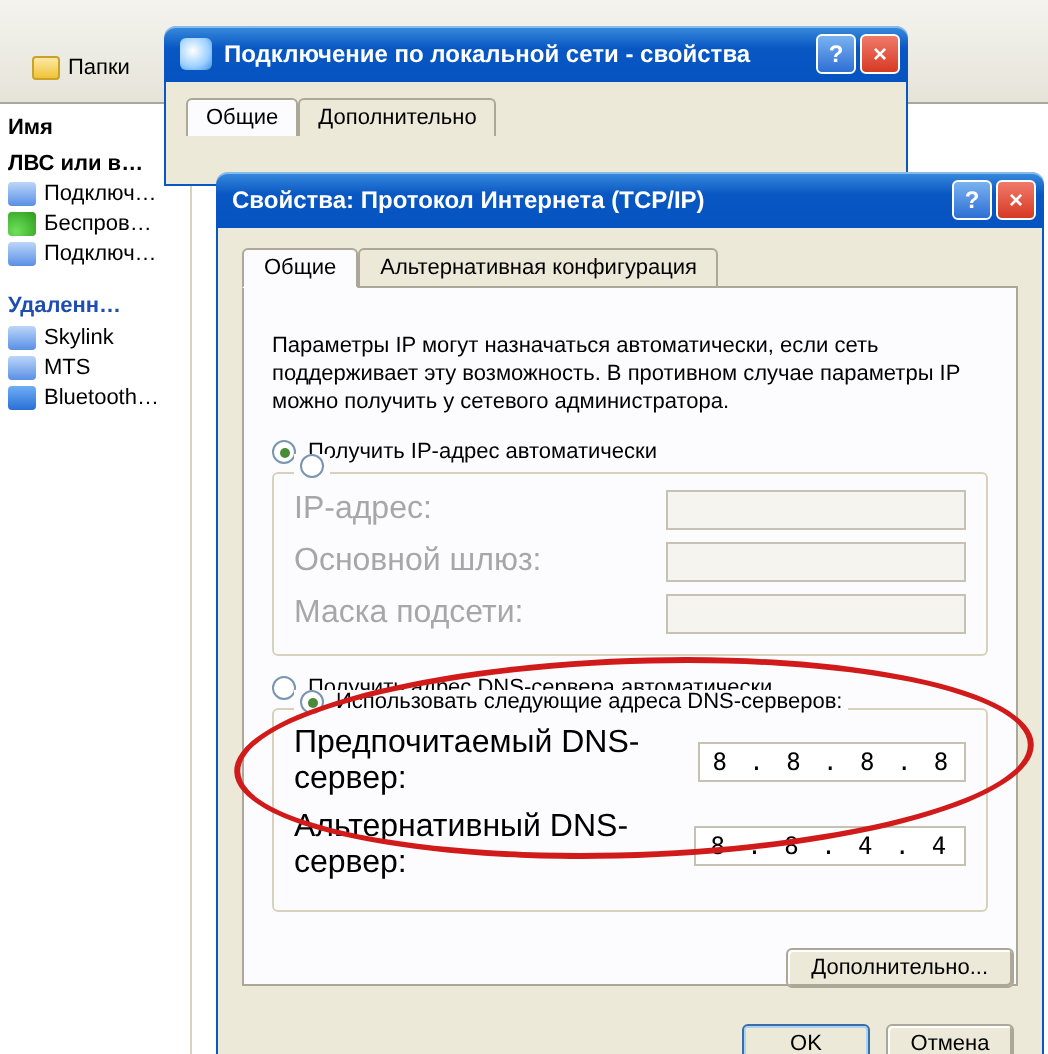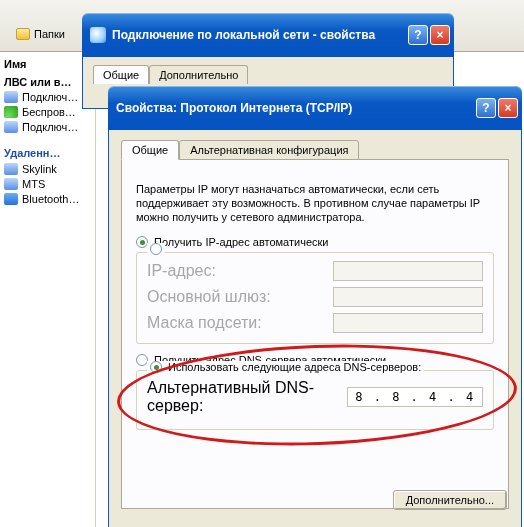--- a/index.html
+++ b/index.html
@@ -40,21 +40,21 @@
   .ic-net{background:linear-gradient(#bcd6f8,#5a8fe6);}
   .ic-wifi{background:radial-gradient(circle at 30% 80%,#6fe05a,#2a9a1a);}
   .ic-sky{background:linear-gradient(#bcd6f8,#5a8fe6);}
   .ic-bt{background:linear-gradient(#6faef5,#2a6fd6);}
 
   
   .win1 {
     position:absolute;left:82px;top:13px;width:372px;height:80px;
   }
   .titlebar {
-    height:44px;
+    height:28px;
     background:linear-gradient(#3a8dde,#0857c3 40%,#0453c0);
     border-radius:6px 6px 0 0;
     display:flex;align-items:center;padding:0 4px 0 8px;color:#fff;
     font-weight:bold;font-size:12px;
     box-shadow:inset 0 1px 0 rgba(255,255,255,.4);
   }
   .titlebar .t-icon{width:16px;height:16px;margin-right:6px;background:radial-gradient(circle at 40% 40%,#fff,#9bd0ff 60%,#3a8dde);border-radius:3px;}
   .titlebar .spacer{flex:1;}
   .tb-btn{width:20px;height:20px;margin-left:2px;border:1px solid #fff;border-radius:3px;
     background:linear-gradient(#7ab2f0,#2d6fd4);display:flex;align-items:center;justify-content:center;}
@@ -238,20 +238,24 @@
         <span class="radio"></span>
         <span class="radio-label">Получить адрес DNS-сервера автоматически</span>
       </div>
 
       <div class="group" style="padding-bottom:8px;">
         <div class="radio-row">
           <span class="radio sel"></span>
           <span class="radio-label">Использовать следующие адреса DNS-серверов:</span>
         </div>
         <div class="field-row">
+          <span class="field-label enabled">Предпочитаемый DNS-сервер:</span>
+          <span class="ip-input">8 . 8 . 8 . 8</span>
+        </div>
+        <div class="field-row">
           <span class="field-label enabled">Альтернативный DNS-сервер:</span>
           <span class="ip-input">8 . 8 . 4 . 4</span>
         </div>
       </div>
 
       <div class="ellipse"></div>
     </div>
 
     <button class="adv-btn">Дополнительно...</button>
 

